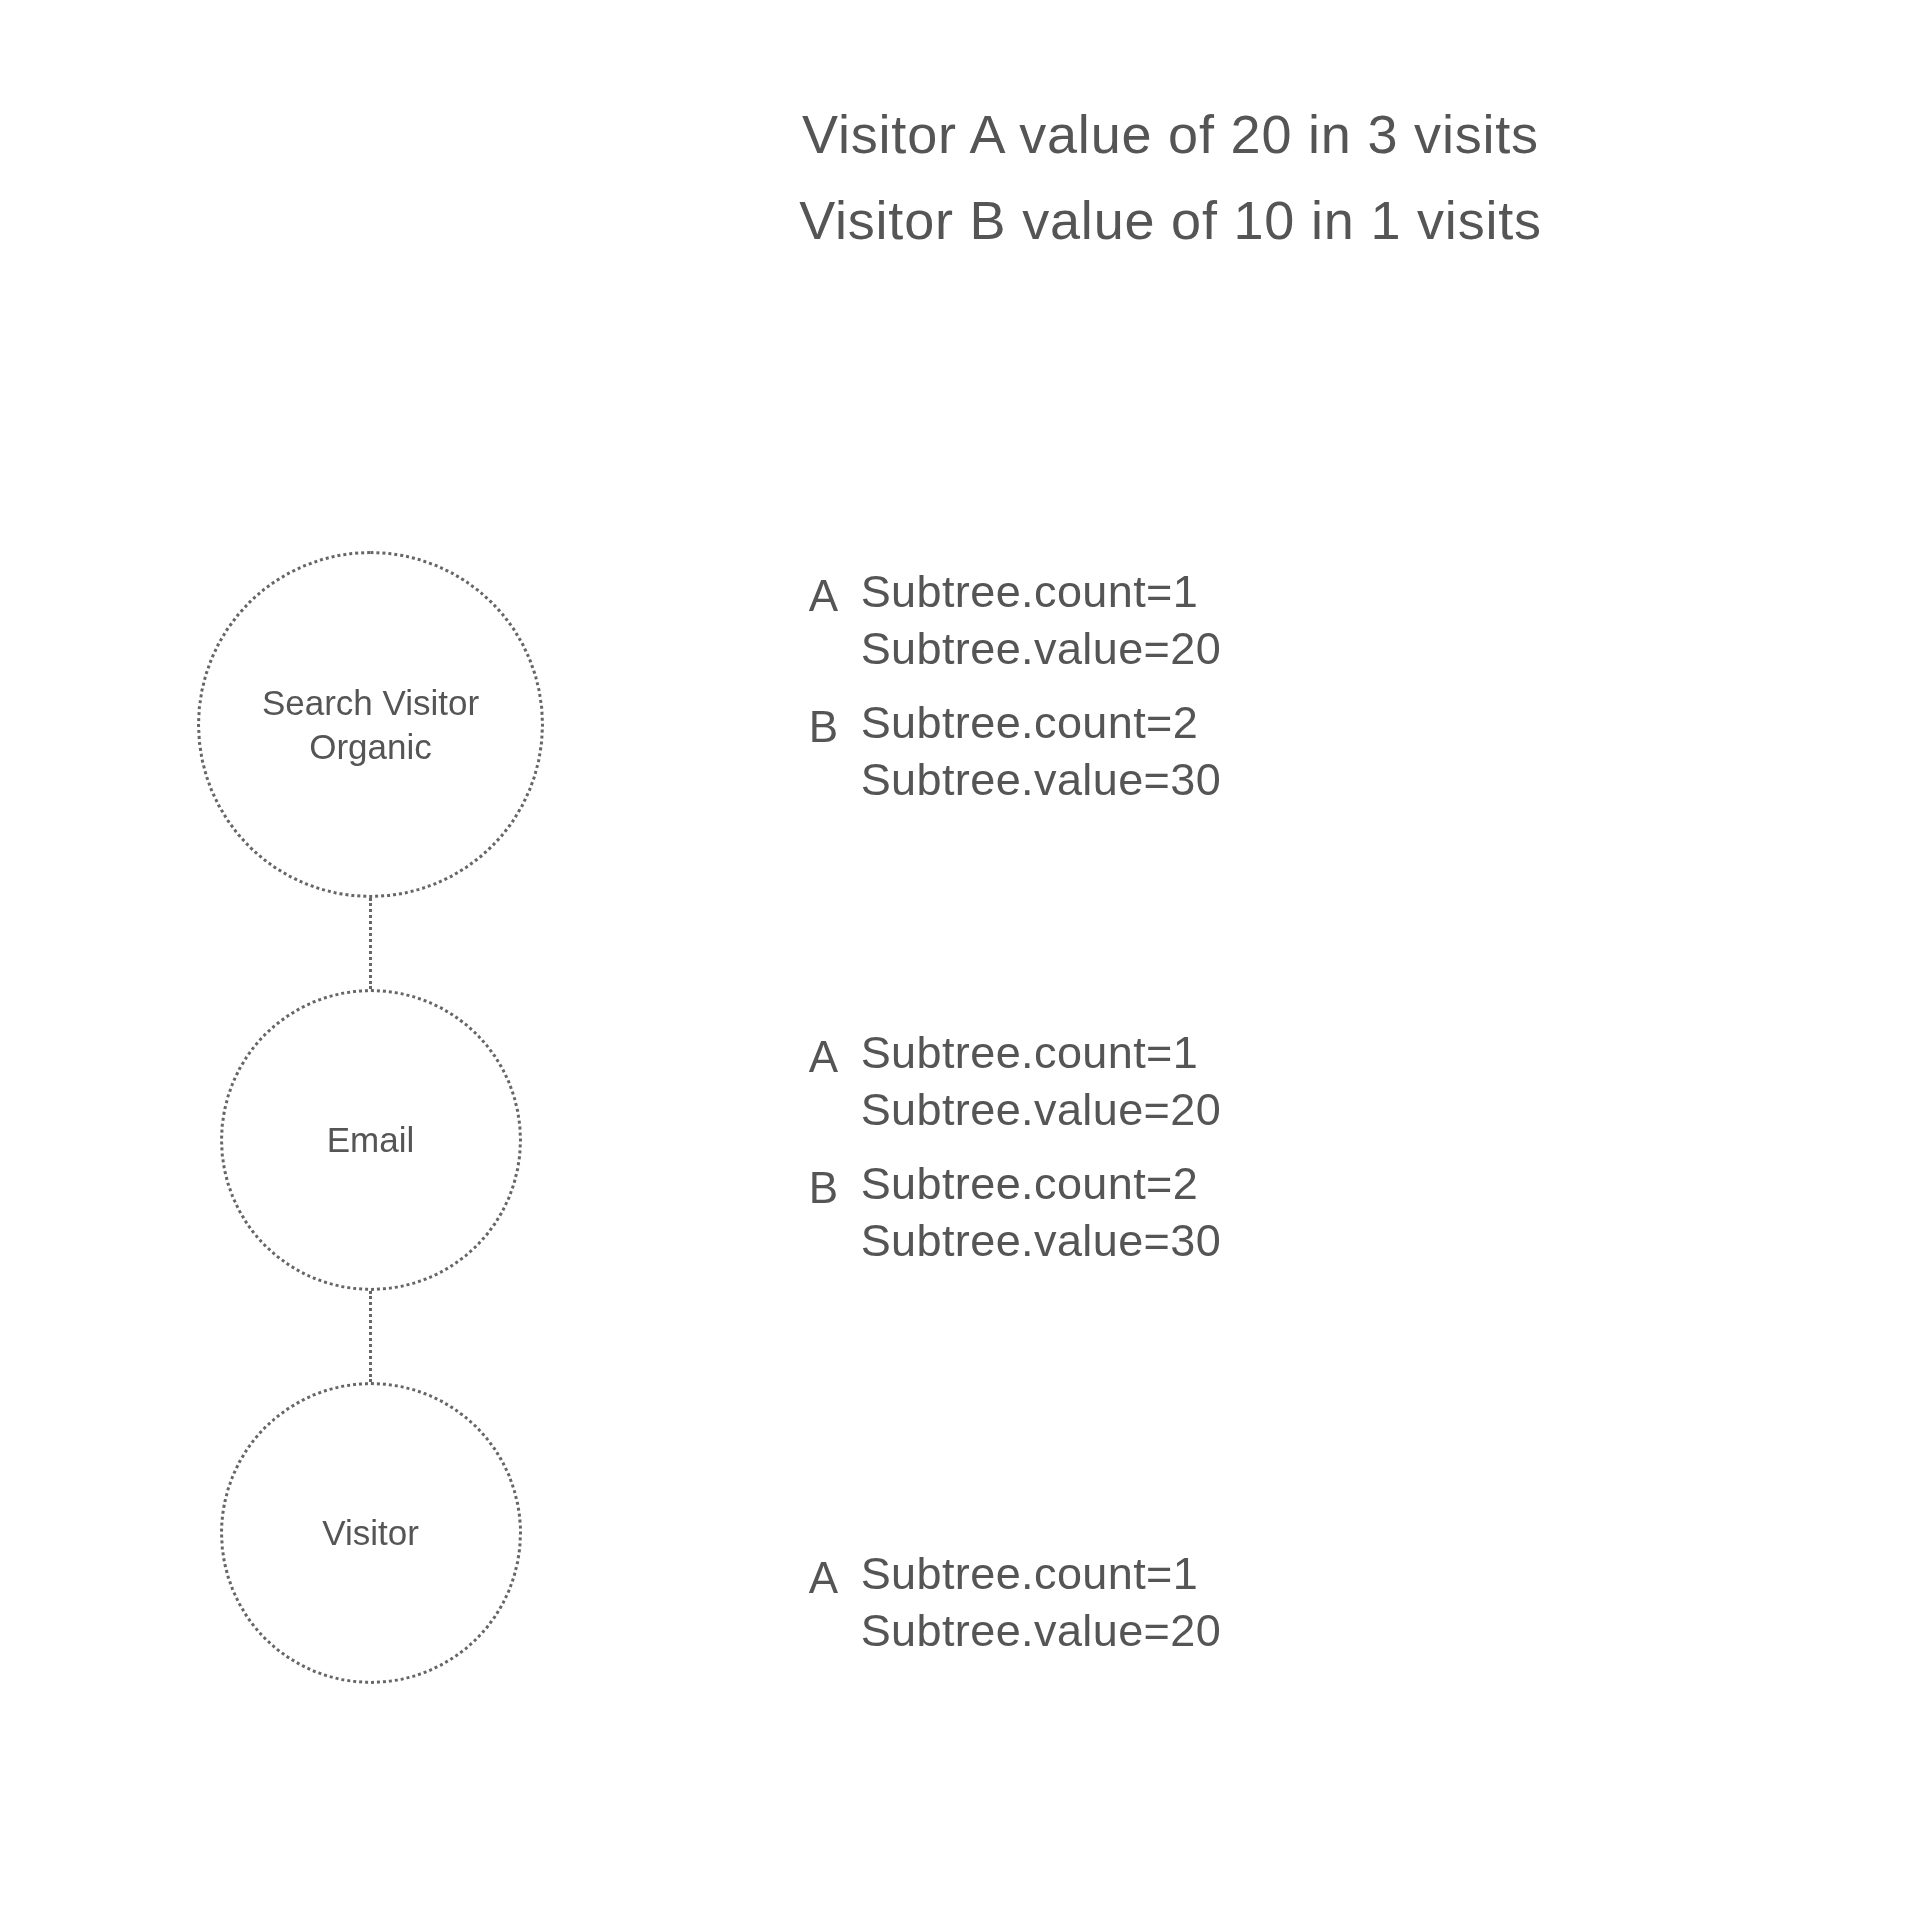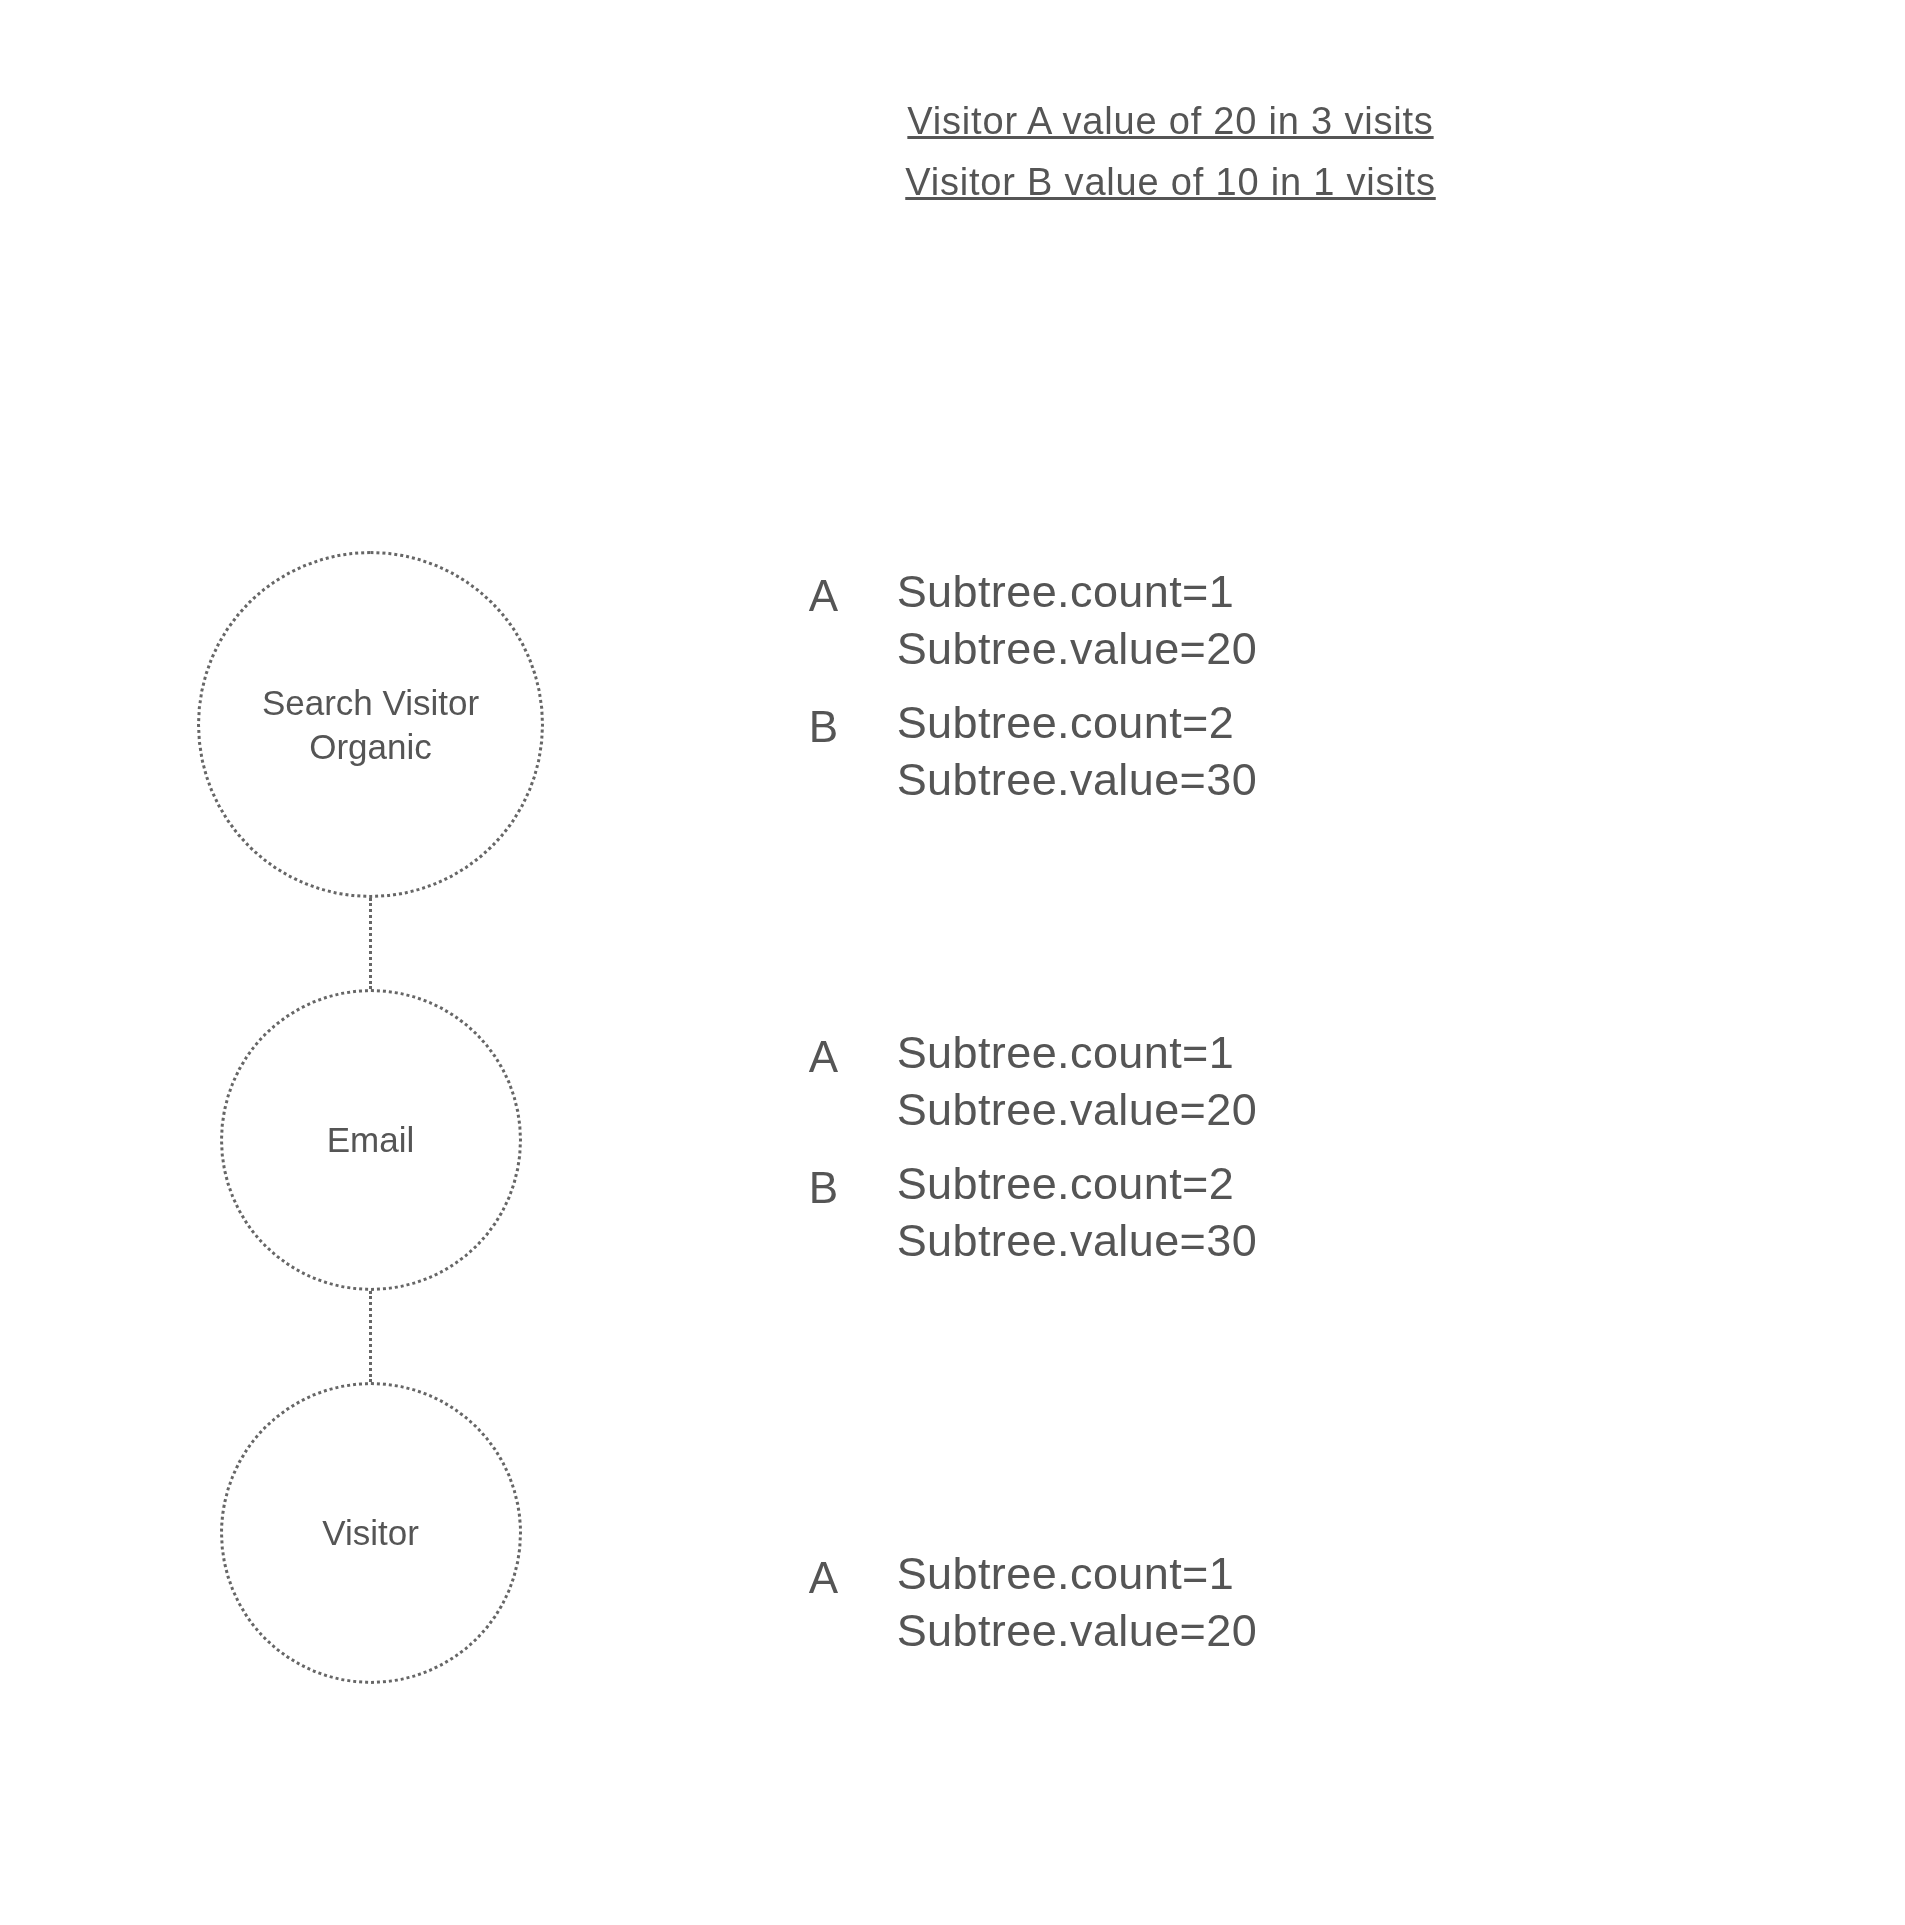--- a/index.html
+++ b/index.html
@@ -18,25 +18,24 @@
     height: 1926px;
   }
   .header {
     position: absolute;
     left: 604px;
     top: 91px;
     width: 1133px;
     text-align: center;
   }
   .header-line {
-    font-size: 38px;
+    font-size: 54px;
     line-height: 1.6;
     color: #555;
     letter-spacing: 0.8px;
-    text-decoration: underline;
   }
   .node-col {
     position: absolute;
     left: 174px;
     top: 551px;
     width: 393px;
     display: flex;
     flex-direction: column;
     align-items: center;
   }
@@ -83,21 +82,20 @@
     font-size: 44px;
     color: #555;
     min-width: 45px;
     text-align: right;
     padding-top: 4.5px;
   }
   .annot-lines {
     display: flex;
     flex-direction: column;
     gap: 4.5px;
-    margin-left: 36px;
   }
   .annot-line {
     font-size: 45px;
     color: #555;
     white-space: nowrap;
     letter-spacing: 0.4px;
   }
   
   #grp-1 { top: 0px; }
   #grp-2 { top: 461px; }

